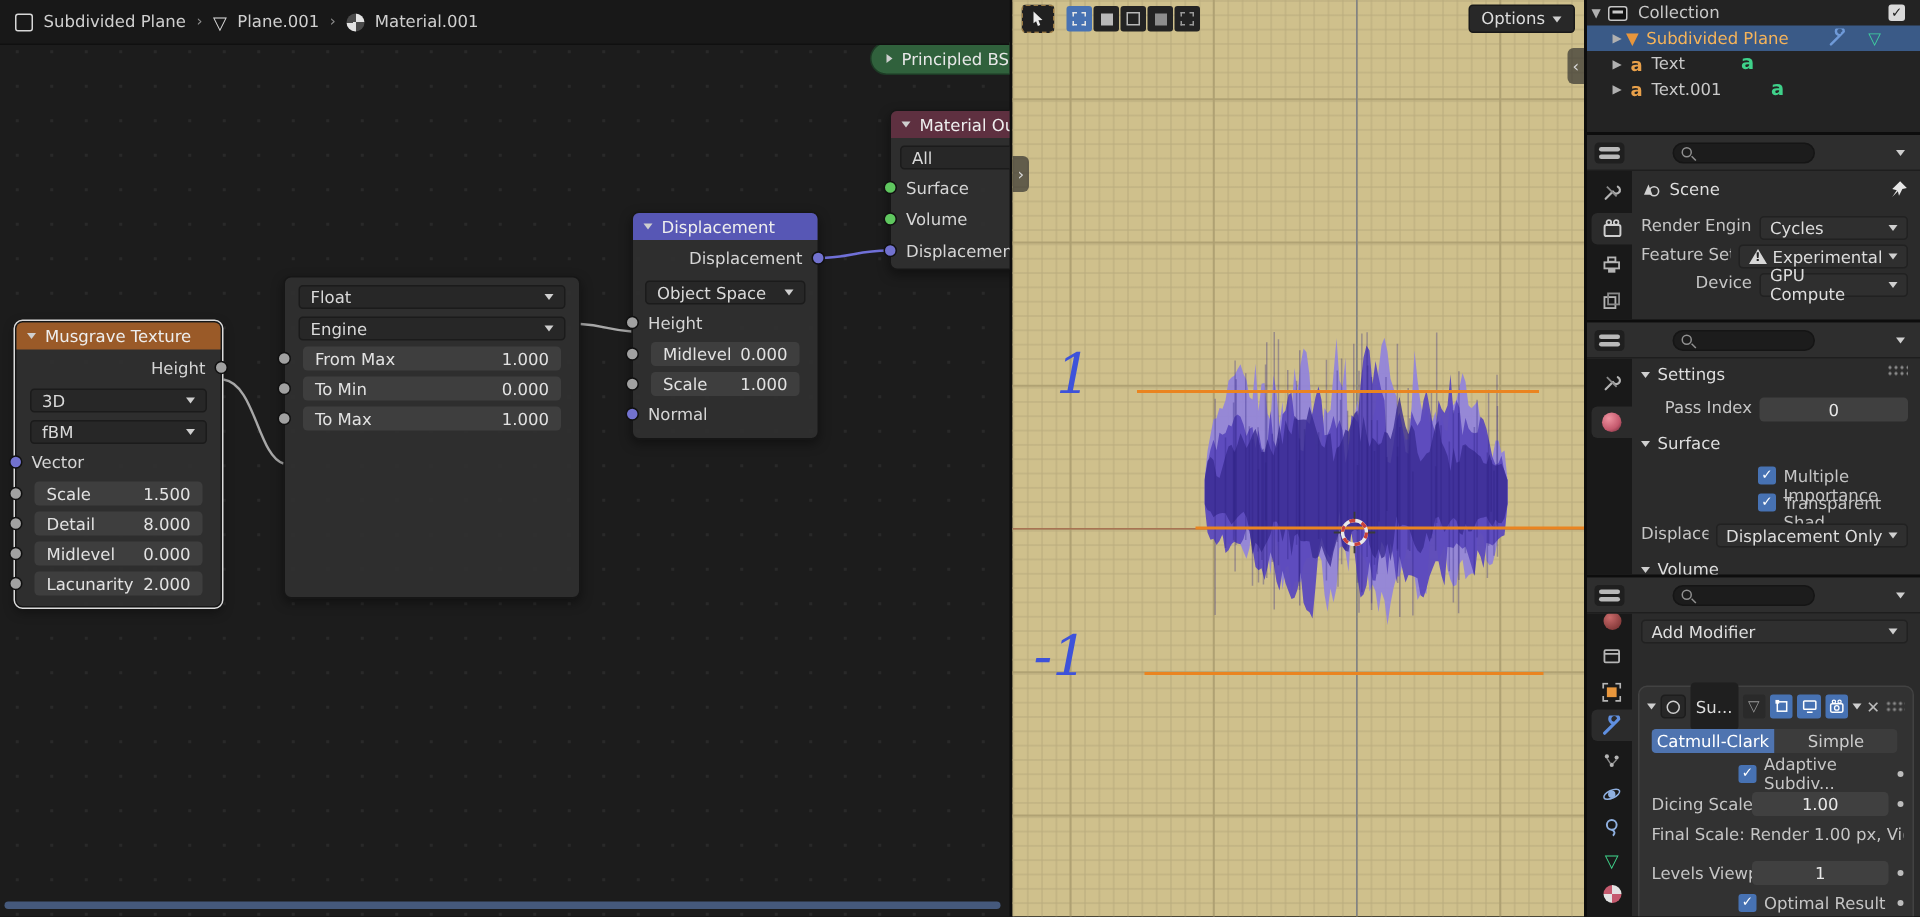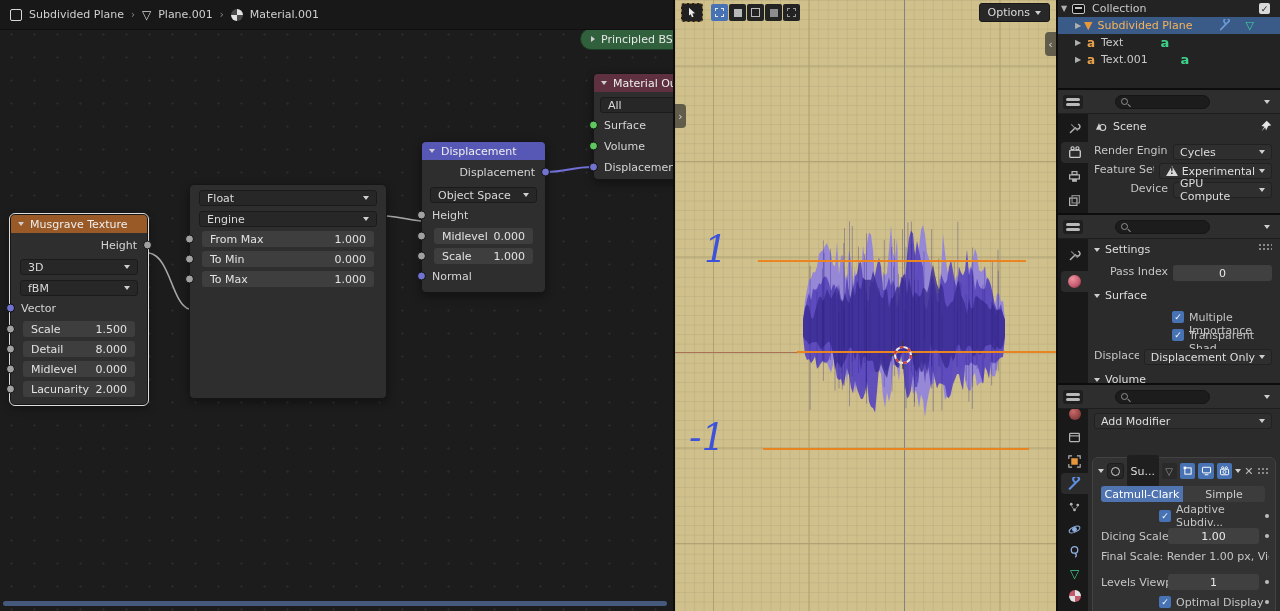--- a/index.html
+++ b/index.html
@@ -721,19 +721,19 @@
       </div>
       <div class="mrow" style="top:116px">
         <span class="mlabel">Levels Viewp</span>
         <div class="pfield">
             <span>1</span>
           </div>
         <span class="adot"></span>
       </div>
       <div class="mrow" style="top:136px;left:66px">
         <span class="cb">✓</span>
-        <span>Optimal Display</span>
+        <span>Optimal Result</span>
         <span class="adot" style="margin-left:auto"></span>
       </div>
 
     </div>
   </div>
 </div>
 
 </body></html>

